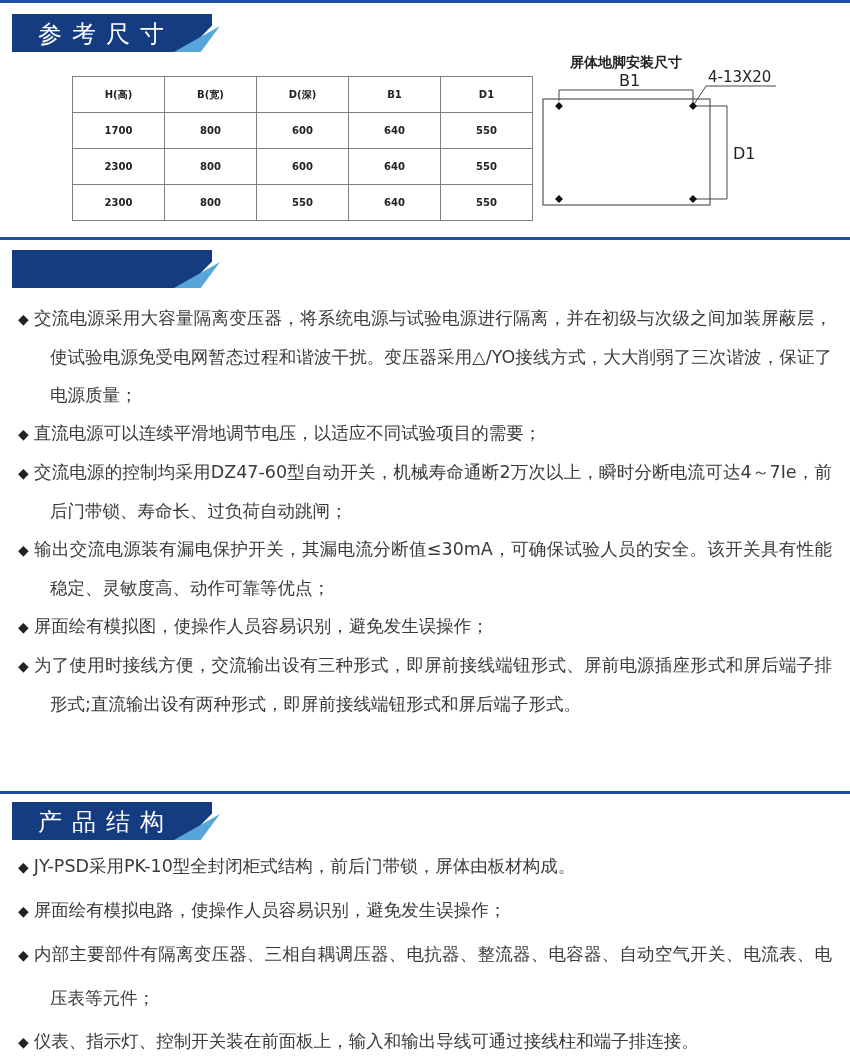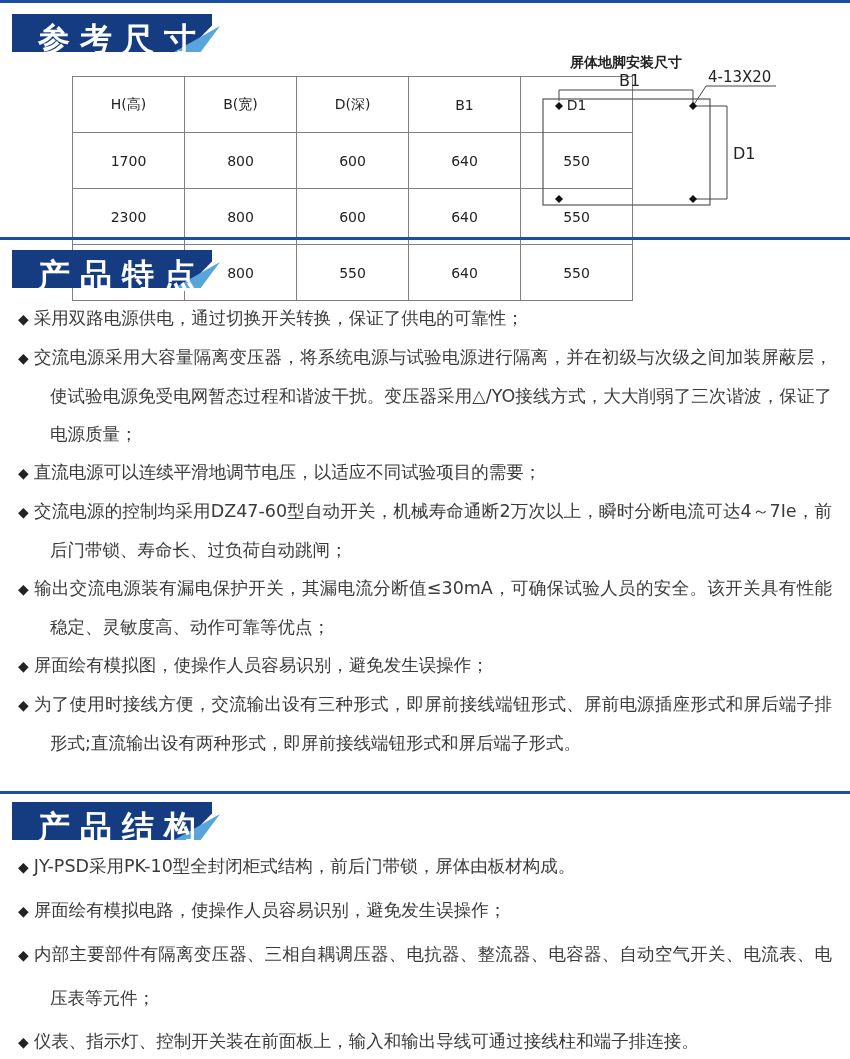--- a/index.html
+++ b/index.html
@@ -13,27 +13,27 @@
   .banner-bg{
     position:absolute;inset:0;background:#153c80;
     clip-path:polygon(0 0,100% 0,100% 30%,calc(100% - 26px) 100%,0 100%);
   }
   .banner-fold{
     position:absolute;right:-8px;bottom:0;width:46px;height:26px;background:#57a5da;
     clip-path:polygon(0 100%,100% 0,58% 100%);
   }
   .banner-text{
     position:absolute;left:26px;top:4px;z-index:3;
-    color:#ffffff;font-size:32px;font-weight:bold;letter-spacing:10px;white-space:nowrap;
+    color:#ffffff;font-size:24px;font-weight:normal;letter-spacing:10px;white-space:nowrap;
   }
   
   .dim-table{position:absolute;left:72px;top:76px;border-collapse:collapse;}
   .dim-table th,.dim-table td{
-    width:79px;height:23px;border:1px solid #7f7f7f;padding:16px;
-    font-size:14px;font-weight:400;text-align:center;color:#222;
+    width:79px;height:23px;border:1px solid #7f7f7f;padding:6px;
+    font-size:10px;font-weight:700;text-align:center;color:#222;
   }
   
   .diagram{position:absolute;left:520px;top:45px;width:310px;height:172px;}
   .diagram svg{display:block;}
   .diag-title{font-size:14px;font-weight:600;fill:#222;}
   .diag-dim{font-size:16px;fill:#222;}
   .diag-spec{font-size:15px;fill:#222;}
   
   .bullets{position:absolute;left:18px;width:814px;text-align:justify;}
   .bullets-features{top:299px;font-size:17.5px;line-height:38px;}
@@ -115,25 +115,23 @@
       <path d="M39 150 L43 154 L39 158 L35 154 Z" fill="#111"></path>
       <path d="M173 150 L177 154 L173 158 L169 154 Z" fill="#111"></path>
     </svg>
   </div>
 
   <div class="rule" style="top:237px;"></div>
 
   <div class="banner" style="top:250px;">
     <div class="banner-bg"></div>
     <div class="banner-fold"></div>
-    <span class="banner-text">产品特点</span>
   </div>
 
   <div class="bullets bullets-features">
-    <p class="bullet-item"><span class="bullet-mark">◆</span><span>采用双路电源供电，通过切换开关转换，保证了供电的可靠性；</span></p>
     <p class="bullet-item"><span class="bullet-mark">◆</span><span>交流电源采用大容量隔离变压器，将系统电源与试验电源进行隔离，并在初级与次级之间加装屏蔽层，使试验电源免受电网暂态过程和谐波干扰。变压器采用△/YO接线方式，大大削弱了三次谐波，保证了电源质量；</span></p>
     <p class="bullet-item"><span class="bullet-mark">◆</span><span>直流电源可以连续平滑地调节电压，以适应不同试验项目的需要；</span></p>
     <p class="bullet-item"><span class="bullet-mark">◆</span><span>交流电源的控制均采用DZ47-60型自动开关，机械寿命通断2万次以上，瞬时分断电流可达4～7Ie，前后门带锁、寿命长、过负荷自动跳闸；</span></p>
     <p class="bullet-item"><span class="bullet-mark">◆</span><span>输出交流电源装有漏电保护开关，其漏电流分断值≤30mA，可确保试验人员的安全。该开关具有性能稳定、灵敏度高、动作可靠等优点；</span></p>
     <p class="bullet-item"><span class="bullet-mark">◆</span><span>屏面绘有模拟图，使操作人员容易识别，避免发生误操作；</span></p>
     <p class="bullet-item"><span class="bullet-mark">◆</span><span>为了使用时接线方便，交流输出设有三种形式，即屏前接线端钮形式、屏前电源插座形式和屏后端子排形式;直流输出设有两种形式，即屏前接线端钮形式和屏后端子形式。</span></p>
   </div>
 
   <div class="rule" style="top:791px;"></div>
 

